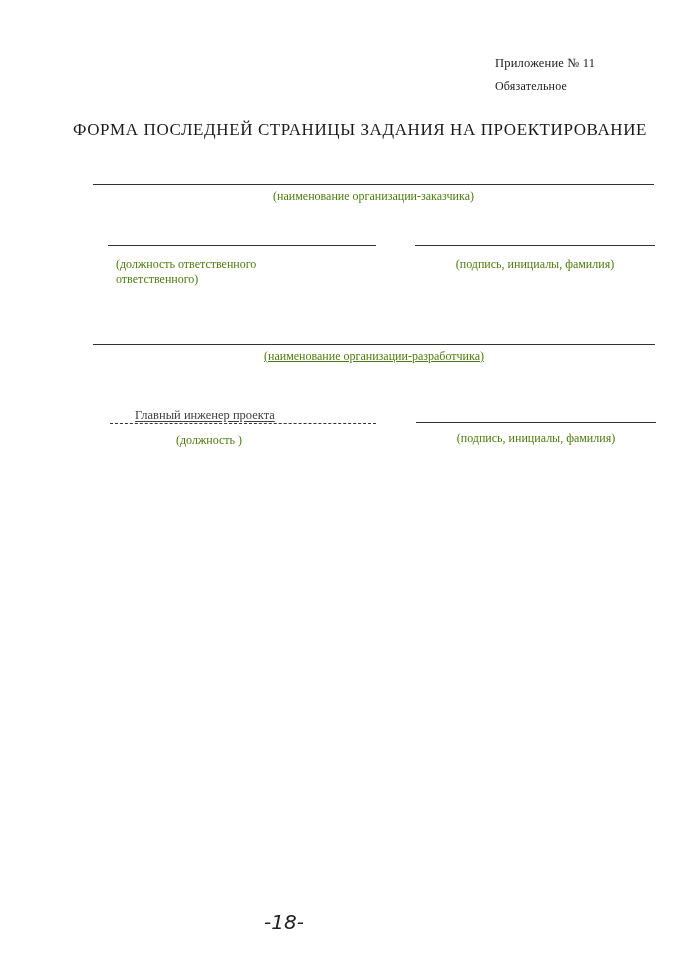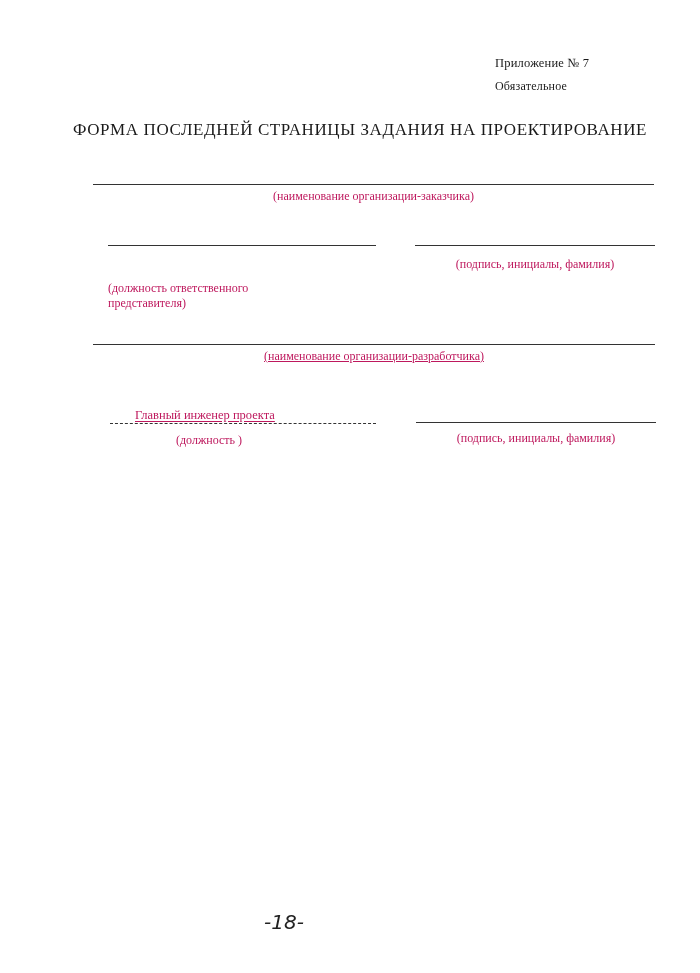--- a/index.html
+++ b/index.html
@@ -9,51 +9,51 @@
       color: #1a1a1a;
     }
     .abs { position: absolute; }
     .appendix { left: 495px; top: 56px; font-size: 12.5px; letter-spacing: 0.2px; }
     .mandatory { left: 495px; top: 79px; font-size: 12px; letter-spacing: 0.2px; }
     .title {
       left: 0; width: 700px; top: 120px; text-align: center;
       font-size: 17px; letter-spacing: 0.6px; padding-left: 20px; box-sizing: border-box;
     }
     .line { position: absolute; height: 0; border-top: 1.3px solid #333; }
-    .caption { position: absolute; font-size: 12px; line-height: 15px; color: #be185d; }
+    .caption { position: absolute; font-size: 12px; line-height: 15px; color: #4d7c0f; }
     .center { text-align: center; }
     .filled {
-      position: absolute; font-size: 12.5px; color: #be185d;
+      position: absolute; font-size: 12.5px; color: #404040;
       text-decoration: underline; text-underline-offset: 2px;
     }
     .page-num {
       left: 0; width: 564px; top: 910px; text-align: center;
       font-family: "DejaVu Sans", sans-serif; font-style: italic;
       font-size: 20px; color: #222; padding-left: 4px; box-sizing: border-box;
     }
   </style>
 </head>
 <body>
 
 <div>
 
-  <div class="abs appendix">Приложение № 7</div>
+  <div class="abs appendix">Приложение № 11</div>
   <div class="abs mandatory">Обязательное</div>
 
   <div class="abs title">ФОРМА ПОСЛЕДНЕЙ СТРАНИЦЫ ЗАДАНИЯ НА ПРОЕКТИРОВАНИЕ</div>
 
   <div class="line" style="left:93px; top:184px; width:561px;"></div>
   <div class="caption center" style="left:93px; width:561px; top:189px;">(наименование организации-заказчика)</div>
 
   <div class="line" style="left:108px; top:245px; width:268px;"></div>
   <div class="line" style="left:415px; top:245px; width:240px;"></div>
 
-  <div class="caption" style="left:108px; top:257px;margin-top:24px;">
+  <div class="caption" style="left:116px; top:257px;">
     <div>(должность ответственного</div>
-    <div>представителя)</div>
+    <div>ответственного)</div>
   </div>
   <div class="caption center" style="left:415px; width:240px; top:257px;">(подпись, инициалы, фамилия)</div>
 
   <div class="line" style="left:93px; top:344px; width:562px;"></div>
   <div class="caption center" style="left:93px; width:562px; top:349px;text-decoration:underline;">(наименование организации-разработчика)</div>
 
   <div class="line" style="left:110px; top:423px; width:266px; border-top-style:dashed;"></div>
   <div class="filled" style="left:135px; top:408px;">Главный инженер проекта</div>
   <div class="line" style="left:416px; top:422px; width:240px;"></div>
 

